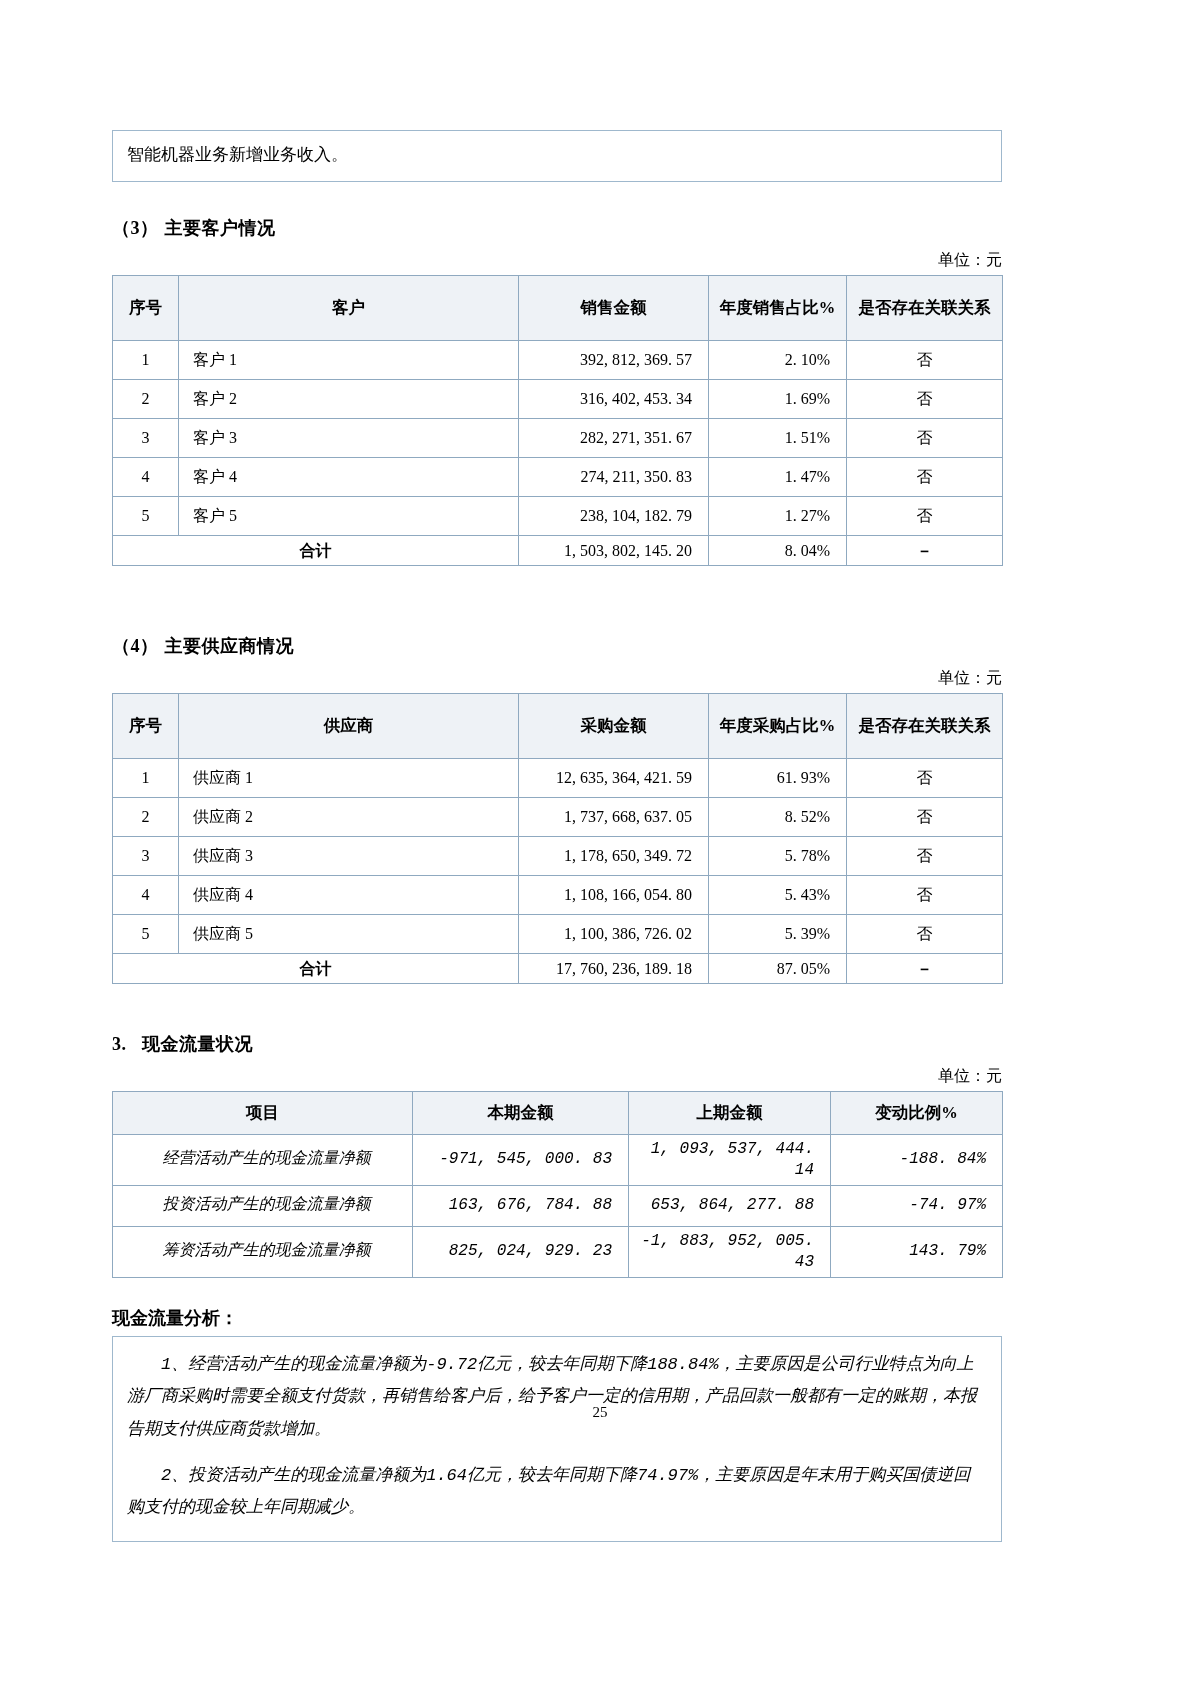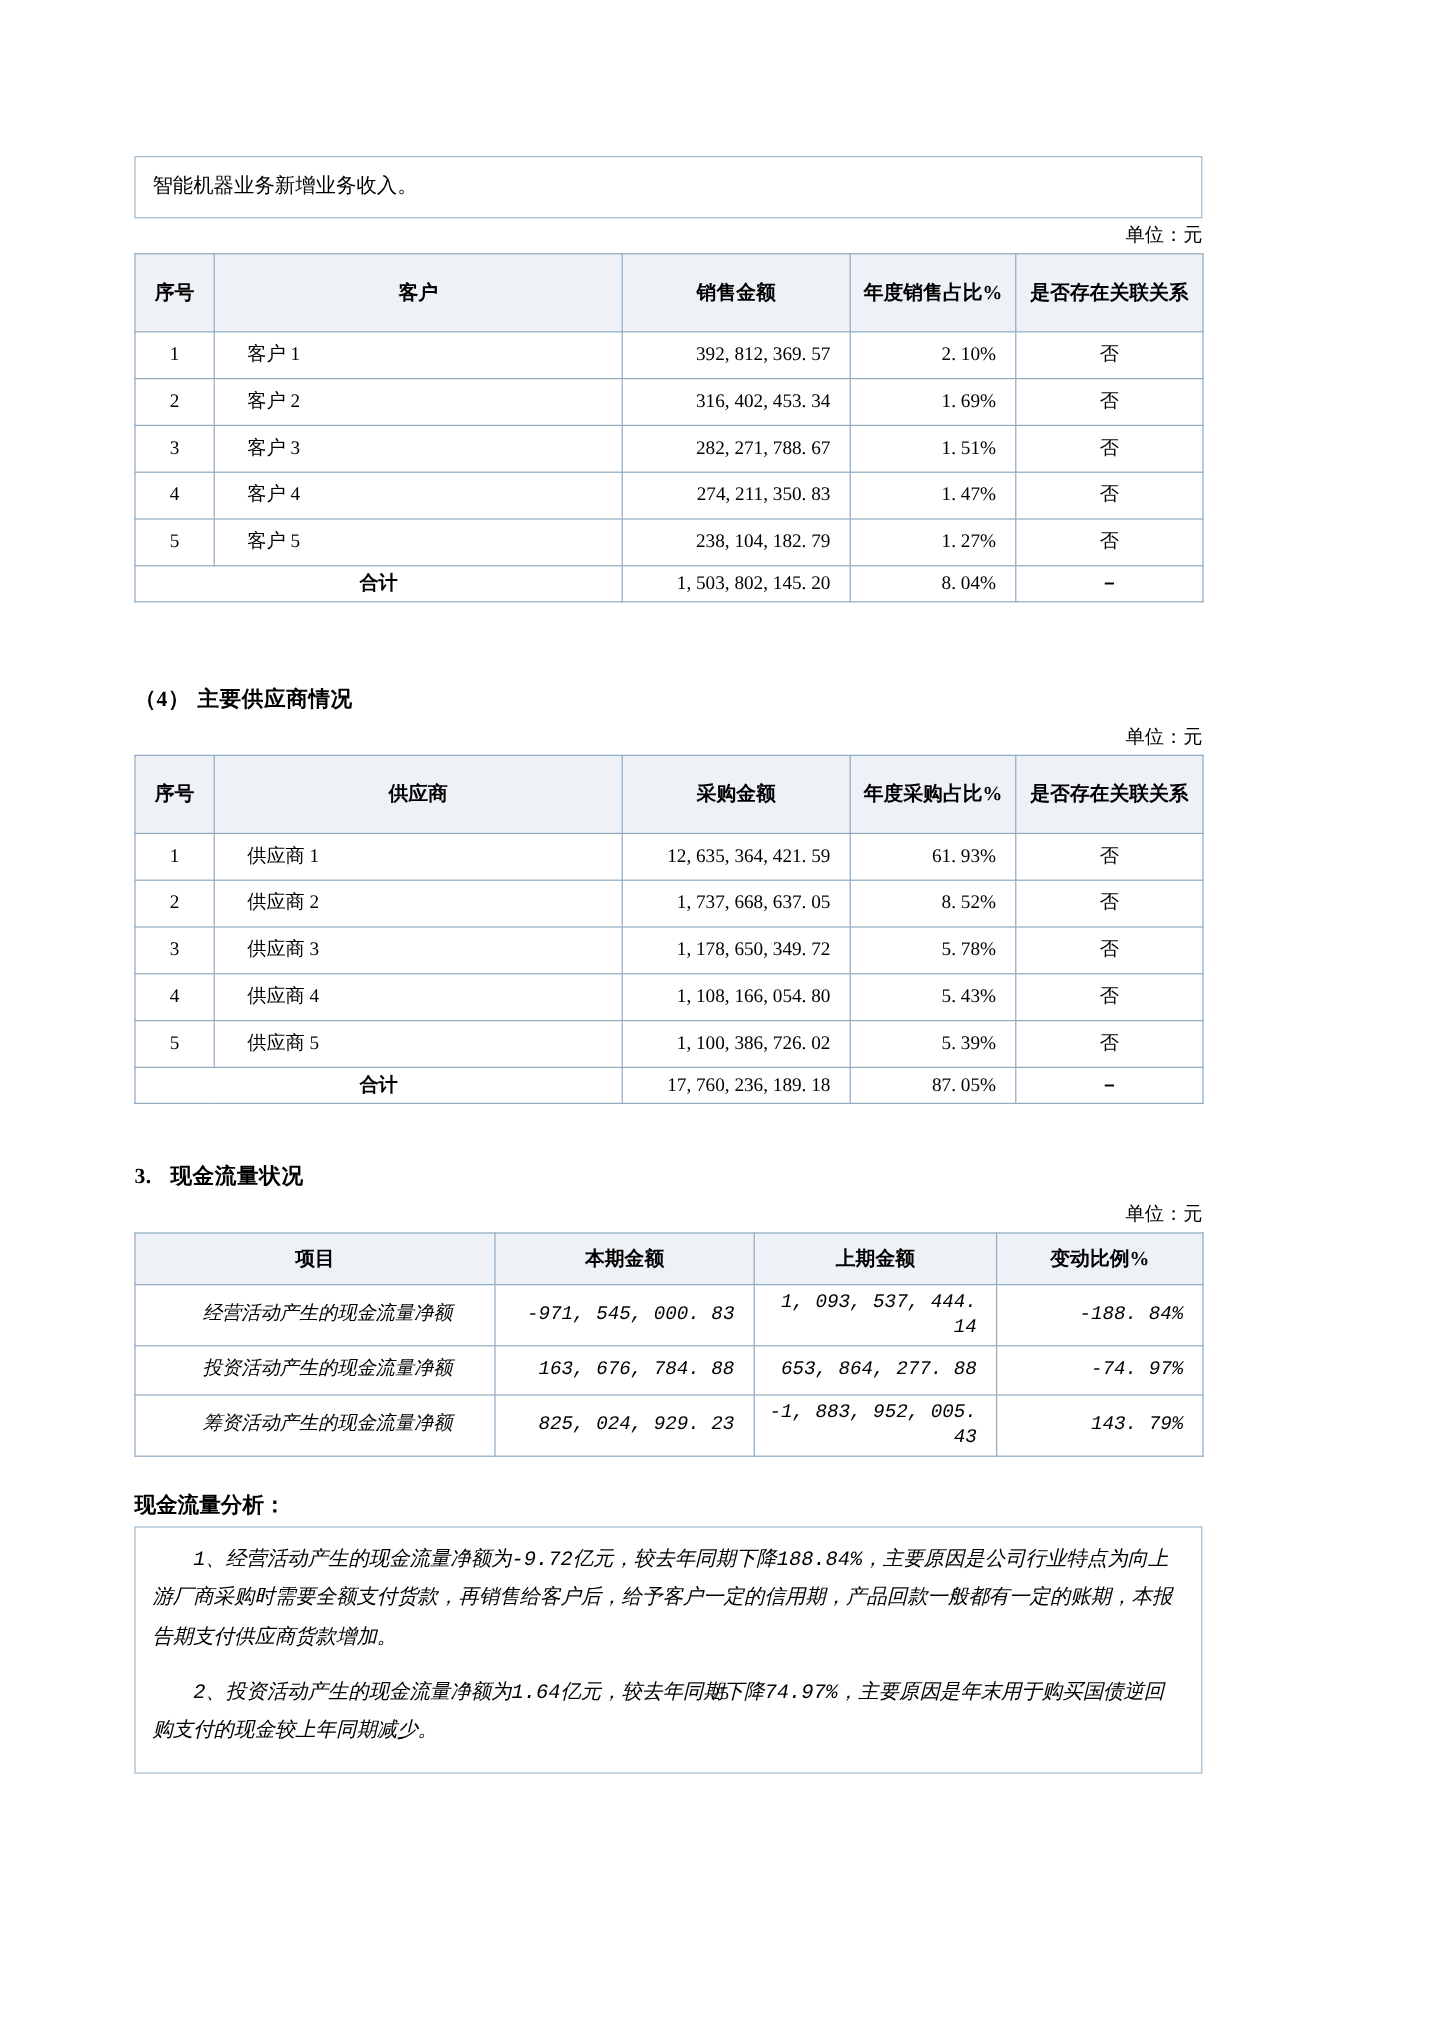--- a/index.html
+++ b/index.html
@@ -74,21 +74,21 @@
     line-height: 1.32;
   }
   table th {
     background: #eef2f6;
     font-weight: bold;
     text-align: center;
     font-size: 16.5px;
     height: 56px;
   }
   td.c { text-align: center; }
-  td.l { text-align: left; padding-left: 27px; }
+  td.l { text-align: left; padding-left: 14px; }
   td.r { text-align: right; padding-right: 16px; }
   tr.total td {
     font-weight: bold;
     text-align: center;
   }
   tr.total td.r { text-align: right; font-weight: normal; }
   tr.body td { height: 30px; }
 
   .tbl-customers col.c1 { width: 66px; }
   .tbl-customers col.c2 { width: 340px; }
@@ -154,20 +154,23 @@
 </head>
 <body>
 
 <div class="page">
   <div class="content">
 
     <div class="note-box">
       <span>智能机器业务新增业务收入。</span>
     </div>
 
+    <div class="heading">
+      <span class="num">（3）</span><span>主要客户情况</span>
+    </div>
     <div class="unit-line">单位：元</div>
 
     <table class="tbl-customers">
       <colgroup>
           <col class="c1">
           <col class="c2">
           <col class="c3">
           <col class="c4">
           <col class="c5">
         </colgroup>
@@ -191,21 +194,21 @@
         <tr class="body">
           <td class="c">2</td>
           <td class="l">客户 2</td>
           <td class="r">316, 402, 453. 34</td>
           <td class="r">1. 69%</td>
           <td class="c">否</td>
         </tr>
         <tr class="body">
           <td class="c">3</td>
           <td class="l">客户 3</td>
-          <td class="r">282, 271, 788. 67</td>
+          <td class="r">282, 271, 351. 67</td>
           <td class="r">1. 51%</td>
           <td class="c">否</td>
         </tr>
         <tr class="body">
           <td class="c">4</td>
           <td class="l">客户 4</td>
           <td class="r">274, 211, 350. 83</td>
           <td class="r">1. 47%</td>
           <td class="c">否</td>
         </tr>

